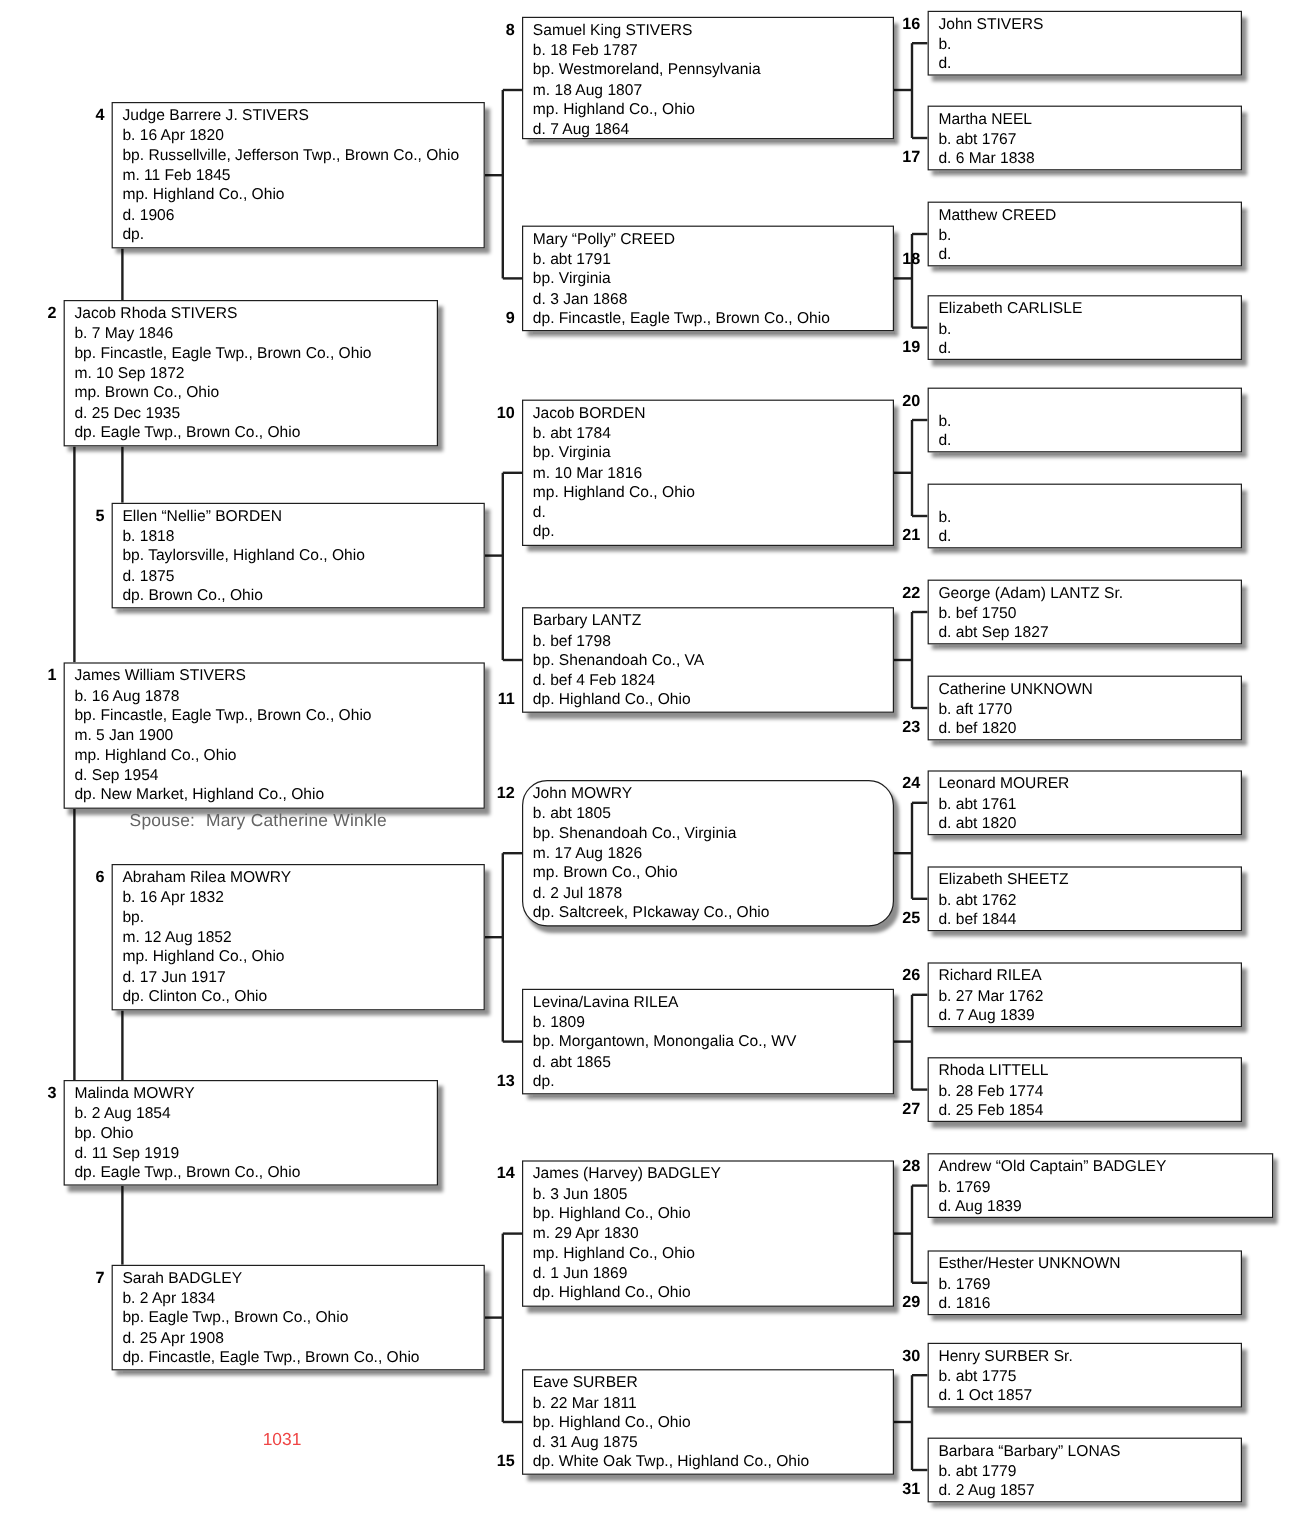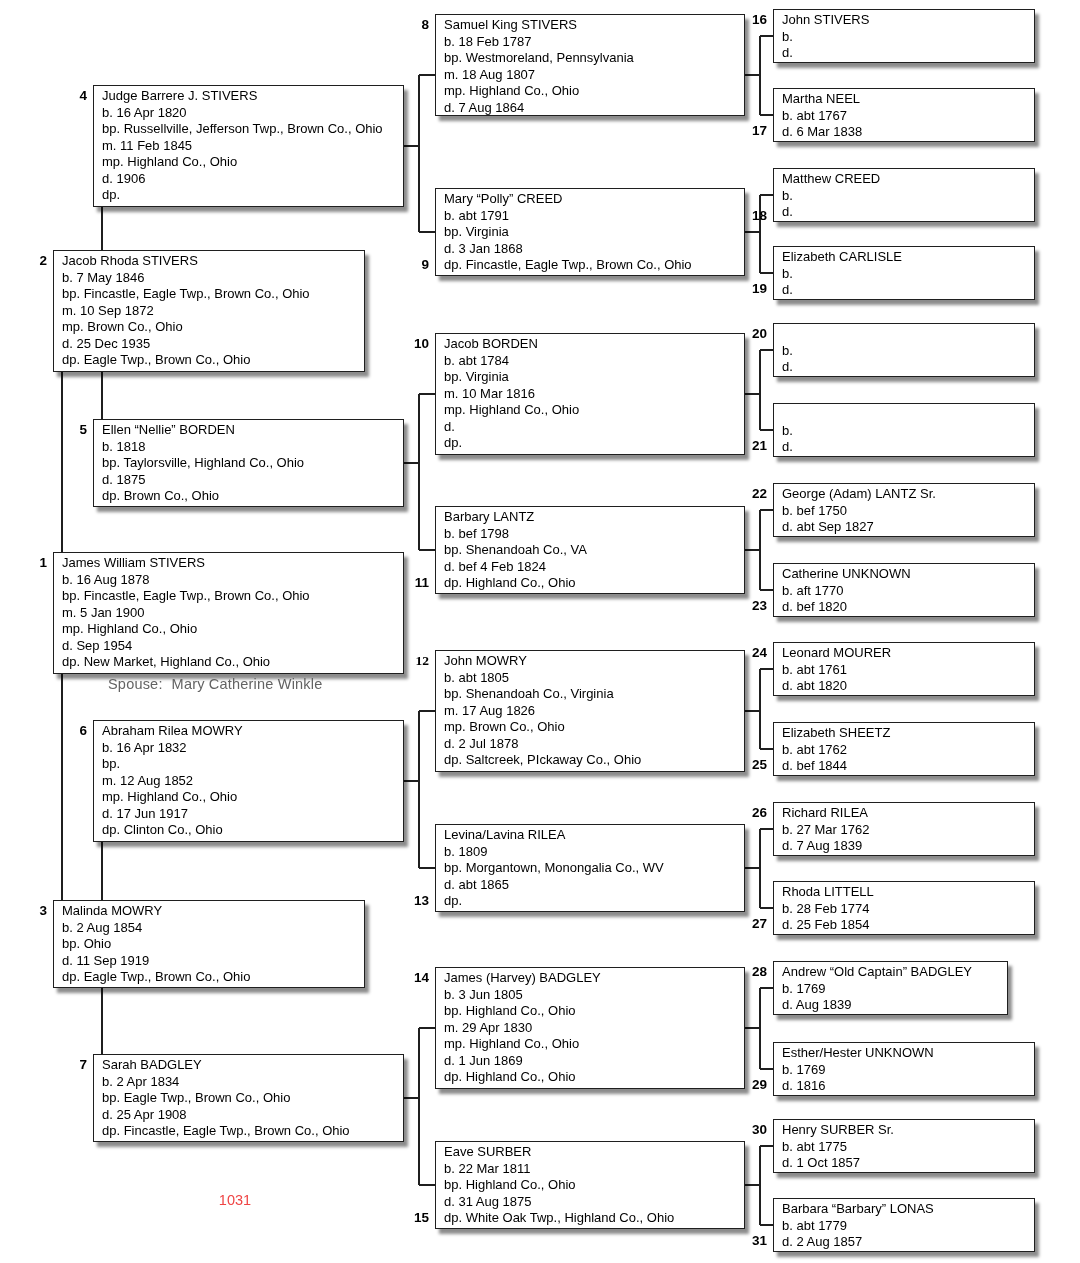--- a/index.html
+++ b/index.html
@@ -216,30 +216,30 @@
       </div>
       <div class="pnum" style="left: 395px; top: 336px;">10</div>
       <div class="pbox" style="left: 435px; top: 506px; width: 310px; height: 88px;">
         <div class="line">Barbary LANTZ</div>
         <div class="line">b. bef 1798</div>
         <div class="line">bp. Shenandoah Co., VA</div>
         <div class="line">d. bef 4 Feb 1824</div>
         <div class="line">dp. Highland Co., Ohio</div>
       </div>
       <div class="pnum" style="left: 395px; top: 575px;">11</div>
-      <div class="pbox" style="left: 435px; top: 650px; width: 310px; height: 122px;">
+      <div class="pbox" style="left: 435px; top: 650px; width: 310px; height: 122px; border-radius: 21px;">
         <div class="line">John MOWRY</div>
         <div class="line">b. abt 1805</div>
         <div class="line">bp. Shenandoah Co., Virginia</div>
         <div class="line">m. 17 Aug 1826</div>
         <div class="line">mp. Brown Co., Ohio</div>
         <div class="line">d. 2 Jul 1878</div>
         <div class="line">dp. Saltcreek, PIckaway Co., Ohio</div>
       </div>
-      <div class="pnum" style="left: 395px; top: 653px; font-family: Liberation Serif, serif;">12</div>
+      <div class="pnum" style="left: 395px; top: 653px;">12</div>
       <div class="pbox" style="left: 435px; top: 824px; width: 310px; height: 88px;">
         <div class="line">Levina/Lavina RILEA</div>
         <div class="line">b. 1809</div>
         <div class="line">bp. Morgantown, Monongalia Co., WV</div>
         <div class="line">d. abt 1865</div>
         <div class="line">dp.</div>
       </div>
       <div class="pnum" style="left: 395px; top: 893px;">13</div>
       <div class="pbox" style="left: 435px; top: 967px; width: 310px; height: 122px;">
         <div class="line">James (Harvey) BADGLEY</div>
@@ -324,21 +324,21 @@
         <div class="line">b. 27 Mar 1762</div>
         <div class="line">d. 7 Aug 1839</div>
       </div>
       <div class="pnum" style="left: 733px; top: 805px;">26</div>
       <div class="pbox" style="left: 773px; top: 881px; width: 262px; height: 54px;">
         <div class="line">Rhoda LITTELL</div>
         <div class="line">b. 28 Feb 1774</div>
         <div class="line">d. 25 Feb 1854</div>
       </div>
       <div class="pnum" style="left: 733px; top: 916px;">27</div>
-      <div class="pbox" style="left: 773px; top: 961px; width: 235px; height: 54px;">
+      <div class="pbox" style="left: 773px; top: 961px; width: 288px; height: 54px;">
         <div class="line">Andrew “Old Captain” BADGLEY</div>
         <div class="line">b. 1769</div>
         <div class="line">d. Aug 1839</div>
       </div>
       <div class="pnum" style="left: 733px; top: 964px;">28</div>
       <div class="pbox" style="left: 773px; top: 1042px; width: 262px; height: 54px;">
         <div class="line">Esther/Hester UNKNOWN</div>
         <div class="line">b. 1769</div>
         <div class="line">d. 1816</div>
       </div>

